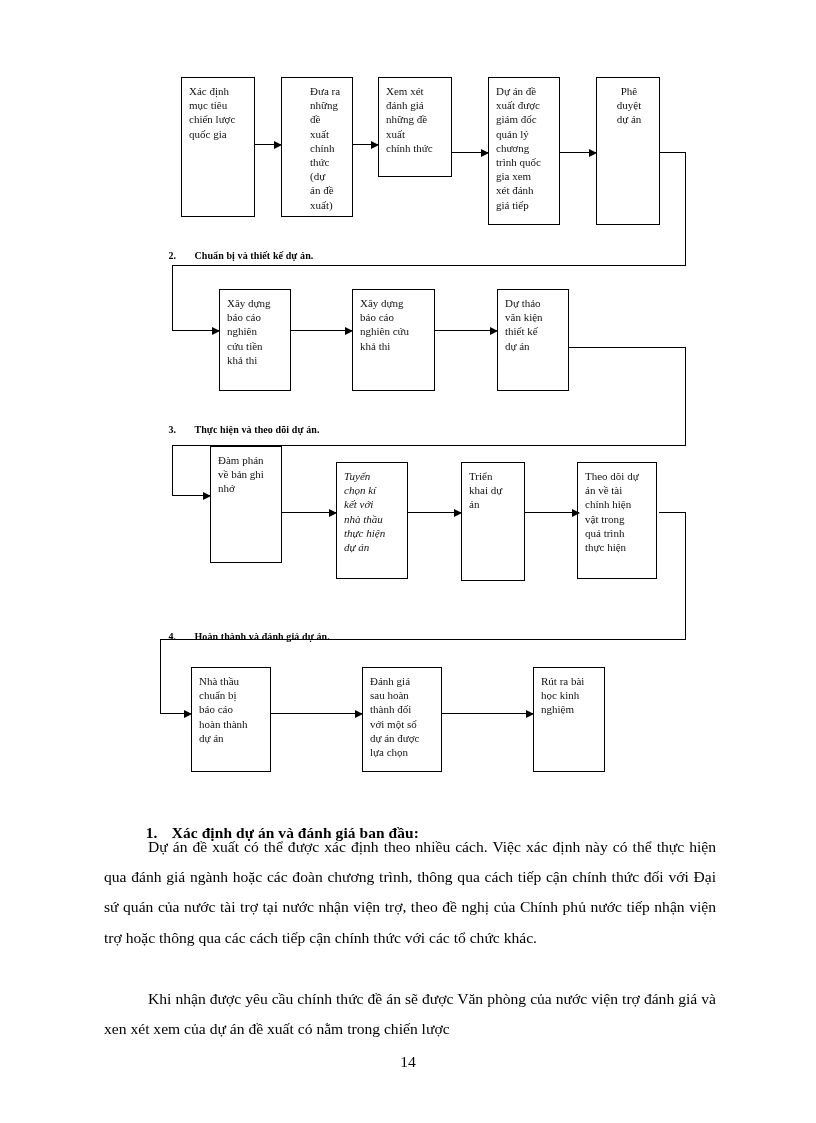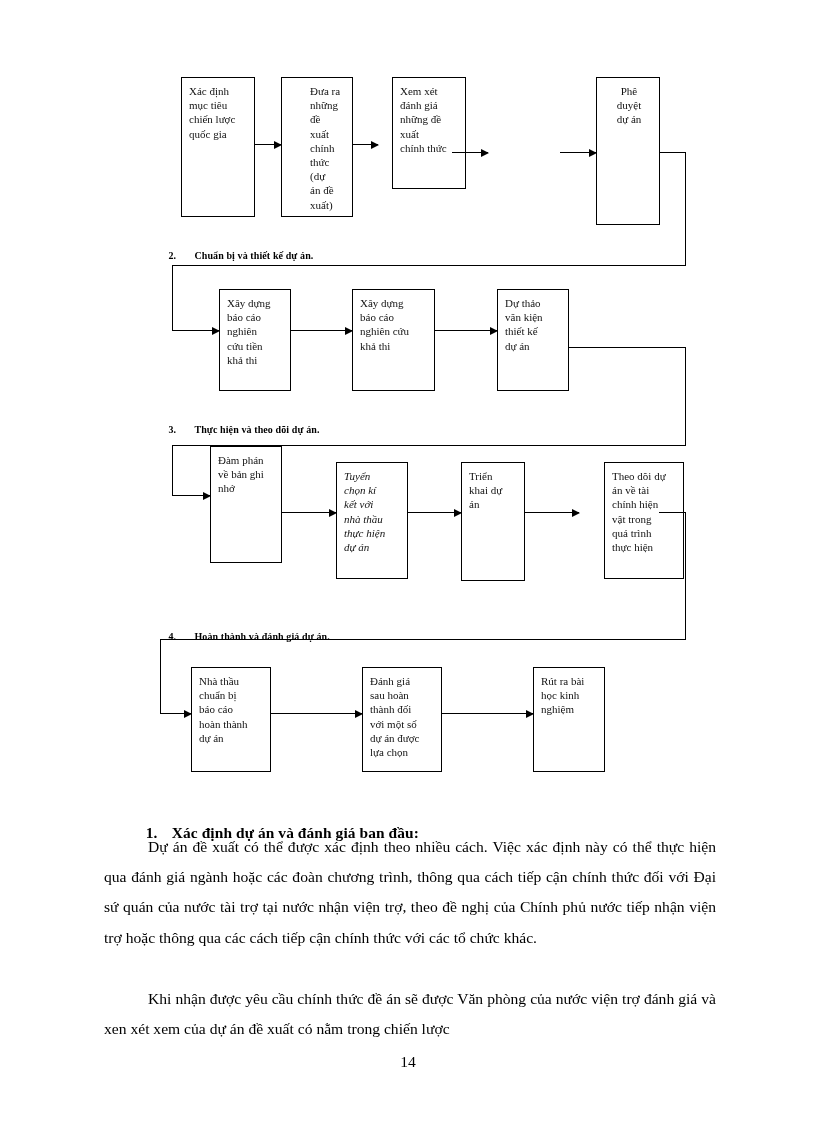--- a/index.html
+++ b/index.html
@@ -113,26 +113,35 @@
 chiến lược
 quốc gia</div>
 
   <div class="flow-box" style="left:281px; top:77px; width:72px; height:140px;padding-left:28px;">Đưa ra
 những đề
 xuất chính
 thức (dự
 án đề
 xuất)</div>
 
-  <div class="flow-box" style="left:392px; top:77px; width:74px; height:112px;">Xem xét
+  <div class="flow-box" style="left:378px; top:77px; width:74px; height:100px;">Xem xét
 đánh giá
 những đề
 xuất
 chính thức</div>
 
+  <div class="flow-box" style="left:488px; top:77px; width:72px; height:148px;">Dự án đề
+xuất được
+giám đốc
+quản lý
+chương
+trình quốc
+gia xem
+xét đánh
+giá tiếp</div>
 
   <div class="flow-box" style="left:596px; top:77px; width:64px; height:148px;text-align:center;">Phê
 duyệt
 dự án</div>
 
   <div class="arrow-h" style="left:255px; top:144px; width:26px;"></div>
   <div class="arrow-h" style="left:353px; top:144px; width:25px;"></div>
   <div class="arrow-h" style="left:452px; top:152px; width:36px;"></div>
   <div class="arrow-h" style="left:560px; top:152px; width:36px;"></div>
 
@@ -183,21 +192,21 @@
 chọn kí
 kết với
 nhà thầu
 thực hiện
 dự án</div>
 
   <div class="flow-box" style="left:461px; top:462px; width:64px; height:119px;">Triển
 khai dự
 án</div>
 
-  <div class="flow-box" style="left:604px; top:462px; width:80px; height:117px;">Theo dõi dự
+  <div class="flow-box" style="left:577px; top:462px; width:80px; height:117px;">Theo dõi dự
 án về tài
 chính hiện
 vật trong
 quá trình
 thực hiện</div>
 
   <div class="arrow-h" style="left:282px; top:512px; width:54px;"></div>
   <div class="arrow-h" style="left:408px; top:512px; width:53px;"></div>
   <div class="arrow-h" style="left:525px; top:512px; width:54px;"></div>
 

